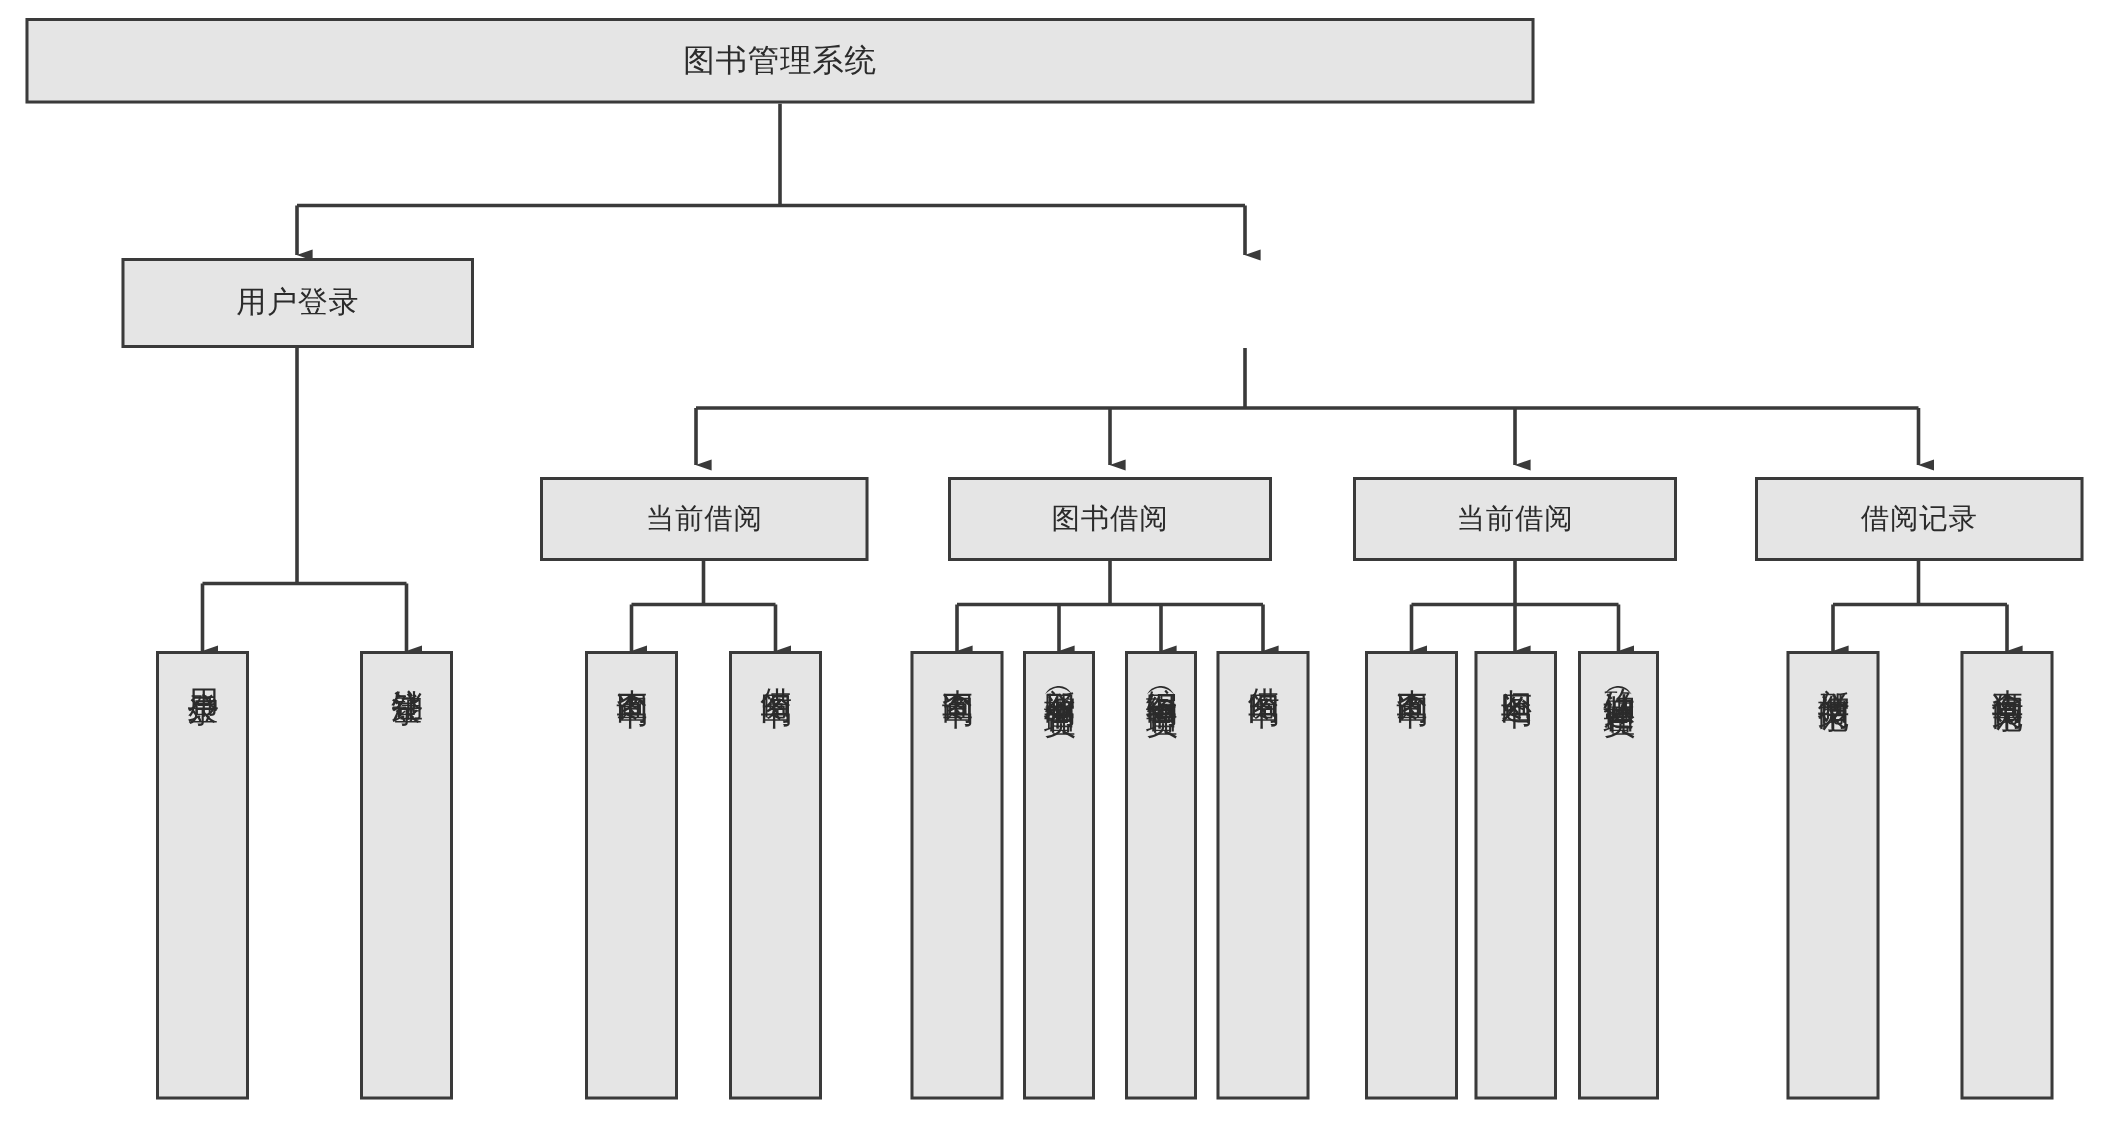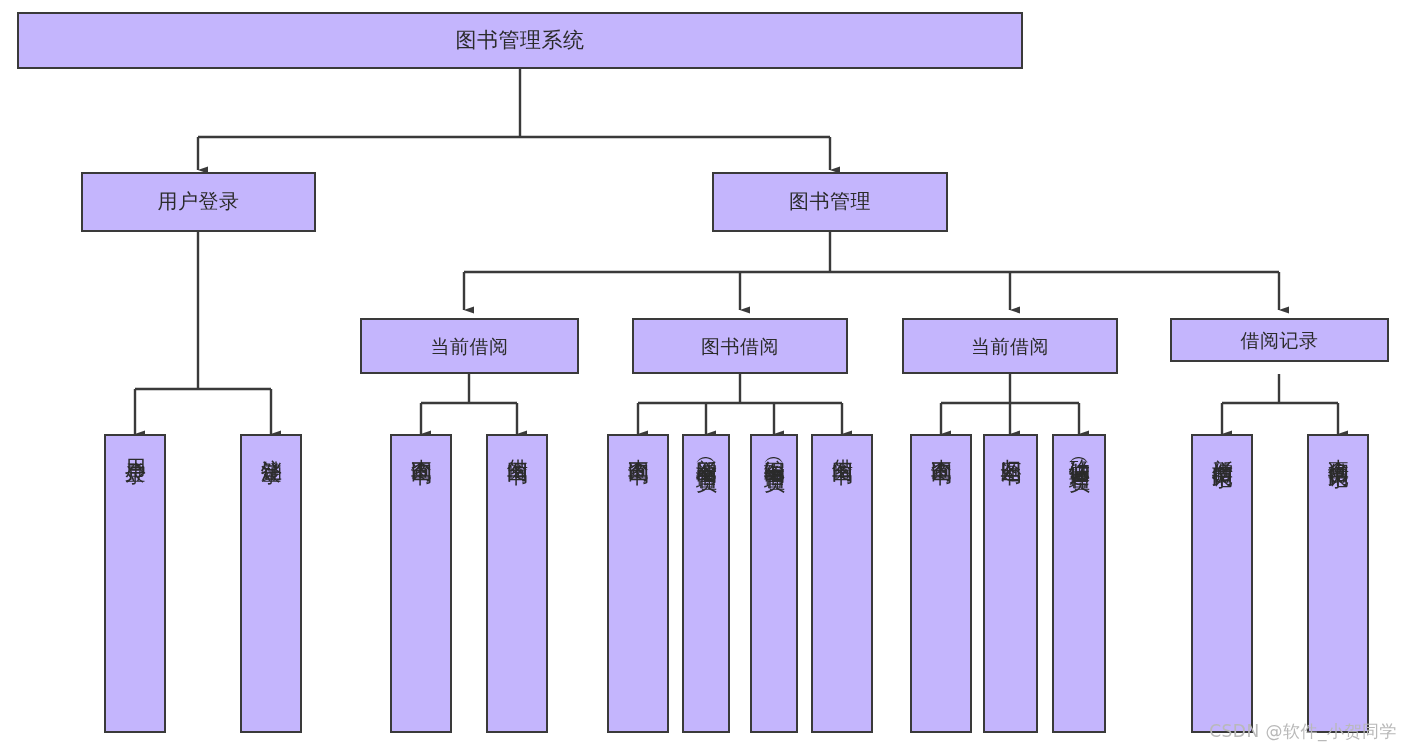--- a/index.html
+++ b/index.html
@@ -21,21 +21,21 @@
     position: absolute;
     left: 0;
     top: 0;
     width: 1405px;
     height: 747px;
   }
   .node {
     position: absolute;
     box-sizing: border-box;
     border: 2px solid #3a3a3a;
-    background: #c4b5fd;
+    background: #e5e5e5;
     display: flex;
     align-items: center;
     justify-content: center;
     color: #2b2b2b;
   }
   .node-label {
     display: block;
     text-align: center;
     line-height: 1.08;
     letter-spacing: 0.5px;
@@ -121,34 +121,31 @@
     </g>
   </svg>
 
   <div class="node root" style="left:17px;top:12px;width:1006px;height:57px;">
     <span class="node-label">图书管理系统</span>
   </div>
 
   <div class="node level1" style="left:81px;top:172px;width:235px;height:60px;">
     <span class="node-label">用户登录</span>
   </div>
-  <div class="node level1" style="left:712px;top:172px;width:236px;height:60px;">
-    <span class="node-label">图书管理</span>
-  </div>
 
   <div class="node level2" style="left:360px;top:318px;width:219px;height:56px;">
     <span class="node-label">当前借阅</span>
   </div>
   <div class="node level2" style="left:902px;top:318px;width:216px;height:56px;">
     <span class="node-label">当前借阅</span>
   </div>
   <div class="node level2" style="left:632px;top:318px;width:216px;height:56px;">
     <span class="node-label">图书借阅</span>
   </div>
-  <div class="node level2" style="left:1170px;top:318px;width:219px;height:44px;">
+  <div class="node level2" style="left:1170px;top:318px;width:219px;height:56px;">
     <span class="node-label">借阅记录</span>
   </div>
 
   <div class="node leaf" style="left:104px;top:434px;width:62px;height:299px;">
     <span class="node-label">用户登录</span>
   </div>
   <div class="node leaf" style="left:240px;top:434px;width:62px;height:299px;">
     <span class="node-label">注销登录</span>
   </div>
 
@@ -182,15 +179,14 @@
     <span class="node-label">确认归还（管理员）</span>
   </div>
 
   <div class="node leaf" style="left:1191px;top:434px;width:62px;height:299px;">
     <span class="node-label">新增借阅记录</span>
   </div>
   <div class="node leaf" style="left:1307px;top:434px;width:62px;height:299px;">
     <span class="node-label">查询借阅记录</span>
   </div>
 
-  <div class="watermark">CSDN @软件_小贺同学</div>
 
 </div>
 
 </body></html>

